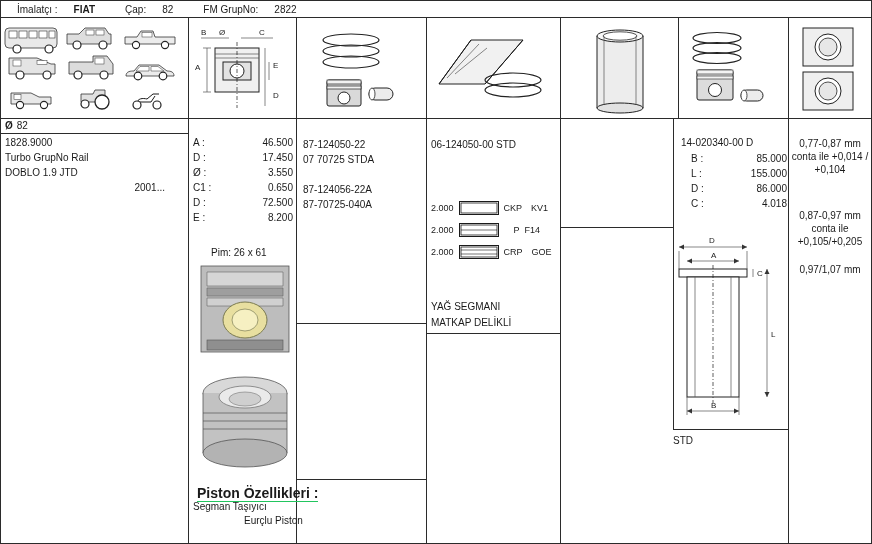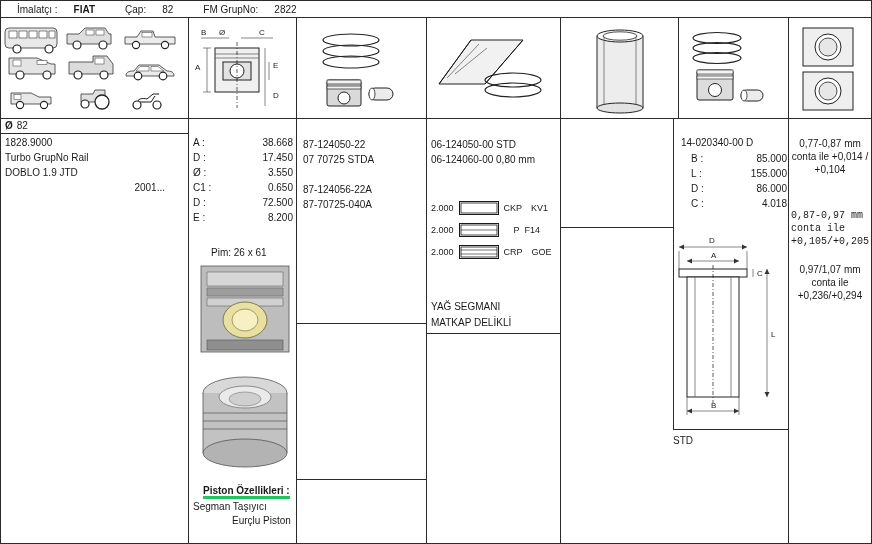--- a/index.html
+++ b/index.html
@@ -289,21 +289,21 @@
       <ellipse cx="48" cy="30" rx="16" ry="7" fill="#cfcfcf" stroke="#777" stroke-width="0.6"></ellipse>
       <path d="M6,44 L90,44" class="thin"></path>
       <path d="M6,52 L90,52" class="thin"></path>
       <path d="M6,60 L90,60" class="thin"></path>
     </svg>
   </div>
 
   <div class="speclist" style="left:192px;top:136px;width:100px;">
     <div class="specrow">
         <span class="k">A :</span>
-        <span class="v">38.668</span>
+        <span class="v">46.500</span>
       </div>
     <div class="specrow">
         <span class="k">D :</span>
         <span class="v">17.450</span>
       </div>
     <div class="specrow">
         <span class="k">Ø :</span>
         <span class="v">3.550</span>
       </div>
     <div class="specrow">
@@ -314,37 +314,36 @@
         <span class="k">D :</span>
         <span class="v">72.500</span>
       </div>
     <div class="specrow">
         <span class="k">E :</span>
         <span class="v">8.200</span>
       </div>
   </div>
   <div class="txt" style="left:210px;top:246px;font-size:10px;">Pim: 26 x 61</div>
 
-  <div class="txt b" style="left:202px;top:484px;font-size:10px;border-bottom:3px solid #22c55e;">Piston Özellikleri :</div>
+  <div class="txt b" style="left:196px;top:484px;font-size:14px;border-bottom:1px solid #22c55e;">Piston Özellikleri :</div>
   <div class="txt" style="left:192px;top:500px;font-size:10px;">Segman Taşıyıcı</div>
-  <div class="txt" style="left:192px;top:514px;font-size:10px;padding-left:39px;">Eurçlu Piston</div>
+  <div class="txt" style="left:204px;top:514px;font-size:10px;padding-left:39px;">Eurçlu Piston</div>
 
   <div style="position:absolute;left:302px;top:136px;width:120px;font-size:10px;line-height:15px;">
     <div>87-124050-22</div>
     <div>07 70725  STDA</div>
     <div style="height:15px"></div>
     <div>87-124056-22A</div>
     <div>87-70725-040A</div>
   </div>
   <div class="hline" style="left:296px;top:322px;width:130px;"></div>
   <div class="hline" style="left:296px;top:478px;width:130px;"></div>
 
   <div style="position:absolute;left:430px;top:136px;width:128px;font-size:10px;line-height:15px;">
     <div>06-124050-00 STD</div>
-    <div>06-124060-00 0,80 mm</div>
   </div>
 
   <div class="ringrow" style="left:430px;top:200px;">
     <span>2.000</span>
     <span class="ringbox">
       <svg width="38" height="12" viewBox="0 0 38 12">
           <rect x="1" y="1" width="36" height="10" fill="#fff" stroke="#1a1a1a" stroke-width="0.8"></rect>
         </svg>
     </span>
     <span>CKP</span>
@@ -438,22 +437,21 @@
   </div>
   <div class="txt" style="left:672px;top:434px;font-size:10px;">STD</div>
   <div class="hline" style="left:560px;top:226px;width:112px;"></div>
   <div class="vline" style="left:672px;top:117px;height:311px;"></div>
   <div class="hline" style="left:672px;top:428px;width:116px;"></div>
 
   <div style="position:absolute;left:790px;top:136px;width:78px;text-align:center;font-size:10px;line-height:13px;">
     <div>0,77-0,87 mm</div>
     <div>conta ile  +0,014 / +0,104</div>
   </div>
-  <div style="position:absolute;left:790px;top:208px;width:78px;text-align:left;font-size:10px;line-height:13px;font-family:Liberation Mono, monospace;">
+  <div style="position:absolute;left:790px;top:208px;width:78px;text-align:center;font-size:10px;line-height:13px;">
     <div>0,87-0,97 mm</div>
     <div>conta ile +0,105/+0,205</div>
   </div>
   <div style="position:absolute;left:790px;top:262px;width:78px;text-align:center;font-size:10px;line-height:13px;">
     <div>0,97/1,07 mm</div>
-    <div>conta ile +0,236/+0,294</div>
   </div>
 
 </div>
 
 </body></html>

